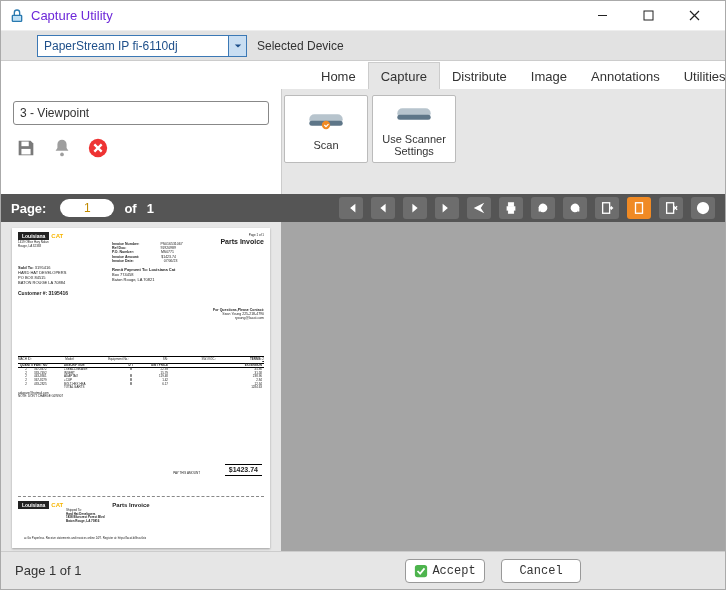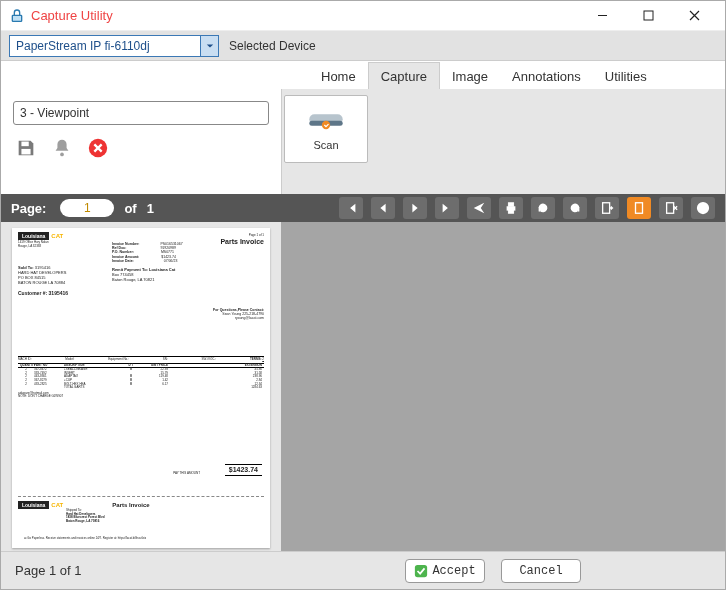--- a/index.html
+++ b/index.html
@@ -1,28 +1,28 @@
 <!DOCTYPE html>
 <html><head>
 <meta charset="utf-8">
 <style>
   * { box-sizing: border-box; margin: 0; padding: 0; }
   body { font-family: "Segoe UI", Arial, sans-serif; font-size: 12px; background: #fff; width: 726px; height: 590px; overflow: hidden; border: 1px solid #aaa; display: flex; flex-direction: column; }
 
   
   .titlebar { height: 30px; display: flex; align-items: center; padding: 0 8px; background: #fff; border-bottom: 1px solid #eee; }
   .titlebar .lock { width: 16px; height: 16px; margin-right: 6px; color: #2a7ab0; }
-  .titlebar .title { flex: 1; font-size: 13px; color: #ef4444; }
+  .titlebar .title { flex: 1; font-size: 13px; color: #6d28d9; }
   .win-controls { display: flex; gap: 0; }
   .win-controls .wbtn { width: 46px; height: 30px; display: flex; align-items: center; justify-content: center; color: #222; }
   .win-controls .wbtn svg { width: 11px; height: 11px; }
 
   
   .devicebar { height: 30px; background: #e2e2e2; display: flex; align-items: center; padding: 4px 8px; gap: 10px; border-bottom: 1px solid #ccc; }
-  .device-select { display: flex; align-items: center; border: 1px solid #3b78b5; height: 22px; background: #fff; width: 210px; }
+  .device-select { display: flex; align-items: center; border: 1px solid #3b78b5; height: 22px; background: #fff; width: 210px; margin-left: 28px; }
   .device-select .sel-text { flex: 1; padding: 0 6px; color: #1e4f8a; font-size: 12px; }
   .device-select .sel-btn { width: 18px; height: 20px; background: #c9def2; border-left: 1px solid #3b78b5; display: flex; align-items: center; justify-content: center; }
   .device-select .sel-btn svg { width: 8px; height: 8px; fill: #1e4f8a; }
   .sel-label { color: #333; }
 
   
   .tabsrow { display: flex; background: #fff; height: 28px; align-items: flex-end; padding-left: 308px; }
   .tab { padding: 6px 12px 5px; font-size: 13px; color: #333; cursor: default; }
   .tab.active { background: #e6e6e6; border-top: 1px solid #ccc; border-left: 1px solid #ccc; border-right: 1px solid #ccc; }
 
@@ -121,20 +121,21 @@
           <path d="M1 3l4 4 4-4z"></path>
         </svg>
       </span>
   </div>
   <span class="sel-label">Selected Device</span>
 </div>
 
 <div class="tabsrow">
   <div class="tab">Home</div>
   <div class="tab active">Capture</div>
+  <div class="tab">Distribute</div>
   <div class="tab">Image</div>
   <div class="tab">Annotations</div>
   <div class="tab">Utilities</div>
 </div>
 
 <div class="workrow">
   <div class="left">
     <div class="viewpoint">3 - Viewpoint</div>
     <div class="left-icons">
       <span class="ic">
@@ -161,20 +162,27 @@
   <div class="right">
     <div class="ribbon-btn">
       <svg viewBox="0 0 48 30">
           <rect x="4" y="8" width="40" height="12" rx="6" fill="#b7c4cd"></rect>
           <rect x="4" y="16" width="40" height="6" rx="3" fill="#5e7688"></rect>
           <circle cx="24" cy="21" r="5" fill="#f08a24"></circle>
           <path d="M22 21l2 2 3-3" stroke="#fff" stroke-width="1.5" fill="none"></path>
         </svg>
       <span>Scan</span>
     </div>
+    <div class="ribbon-btn">
+      <svg viewBox="0 0 48 30">
+          <rect x="4" y="8" width="40" height="12" rx="6" fill="#b7c4cd"></rect>
+          <rect x="4" y="16" width="40" height="6" rx="3" fill="#5e7688"></rect>
+        </svg>
+      <span>Use Scanner Settings</span>
+    </div>
   </div>
 </div>
 
 <div class="pagetoolbar">
   <span class="pg-label">Page:</span>
   <input class="pg-input" value="1" style="">
   <span class="of">of</span>
   <span style="font-weight:bold;">1</span>
   <span class="spacer"></span>
   <span class="tbtn">

